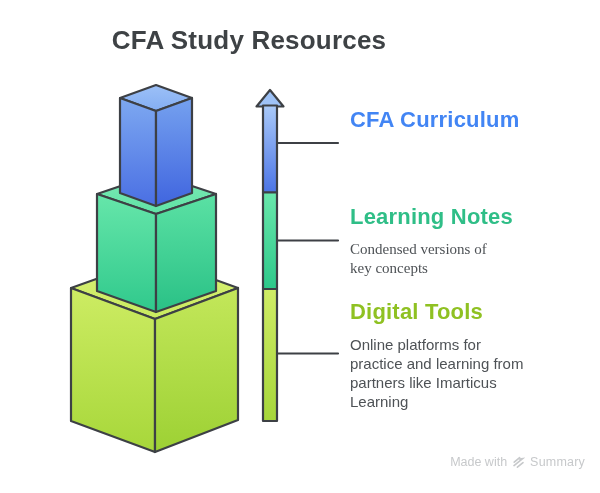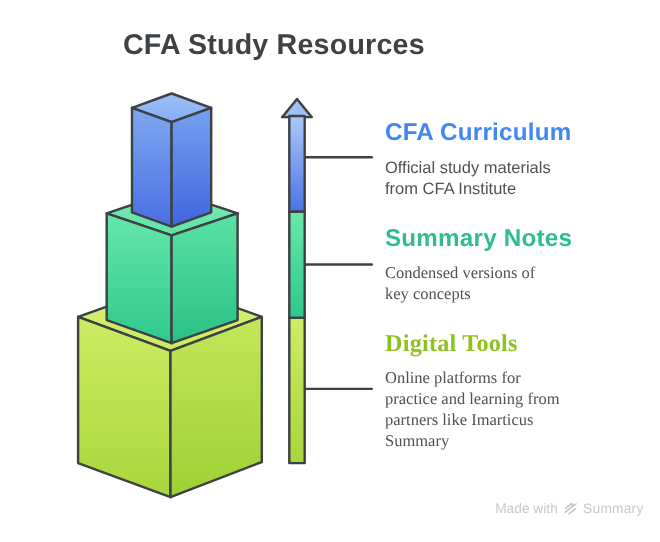--- a/index.html
+++ b/index.html
@@ -26,21 +26,21 @@
     font-size: 22px; font-weight: bold; line-height: 24px;
     letter-spacing: 0.2px;
   }
   .level-block .desc {
     margin-top: 11px;
     font-size: 15px; line-height: 19px; color: #4e5256;
     white-space: pre-line;
   }
   #level-0 { top: 108px; }
   #level-1 { top: 205px; }
-  #level-2 { top: 300px; font-family: Liberation Serif, serif; }
+  #level-2 { top: 300px; }
   #level-0 .desc { width: 180px; }
   #level-1 .desc { width: 170px; font-family: Liberation Serif, serif; }
   #level-2 .desc { width: 190px; }
 
   .watermark {
     position: absolute; right: 15px; top: 455px;
     display: flex; align-items: flex-end; gap: 5px;
     font-size: 12.5px; color: #c7c9cb;
   }
   .watermark .brand { letter-spacing: 0.2px; }
@@ -131,36 +131,34 @@
 
     <g stroke="#3d4045" stroke-width="2.2" stroke-linecap="round">
       <line x1="278" y1="143" x2="338" y2="143"></line>
       <line x1="278" y1="240.5" x2="338" y2="240.5"></line>
       <line x1="278" y1="353.5" x2="338" y2="353.5"></line>
     </g>
   </svg>
 
   <div class="level-block" id="level-0">
     <div class="heading" style="color: rgb(66, 133, 244);">CFA Curriculum</div>
-    <div class="desc">Official study materials
-from CFA Institute</div>
   </div>
 
   <div class="level-block" id="level-1">
-    <div class="heading" style="color: rgb(47, 190, 135);">Summary Notes</div>
+    <div class="heading" style="color: rgb(47, 190, 135);">Learning Notes</div>
     <div class="desc">Condensed versions of
 key concepts</div>
   </div>
 
   <div class="level-block" id="level-2">
     <div class="heading" style="color: rgb(143, 193, 34);">Digital Tools</div>
     <div class="desc">Online platforms for
 practice and learning from
 partners like Imarticus
-Summary</div>
+Learning</div>
   </div>
 
   <div class="watermark">
     <span>Made with</span>
     <svg width="13" height="13" viewBox="0 0 13 13" stroke="#c7c9cb" stroke-width="1.6" stroke-linecap="round" fill="none">
       <path d="M2.2 6.2 L7.6 1.6"></path>
       <path d="M2.0 9.6 L10.6 2.6 L7.4 3.0"></path>
       <path d="M5.4 11.2 L11.0 6.6"></path>
     </svg>
     <span class="brand">Summary</span>

